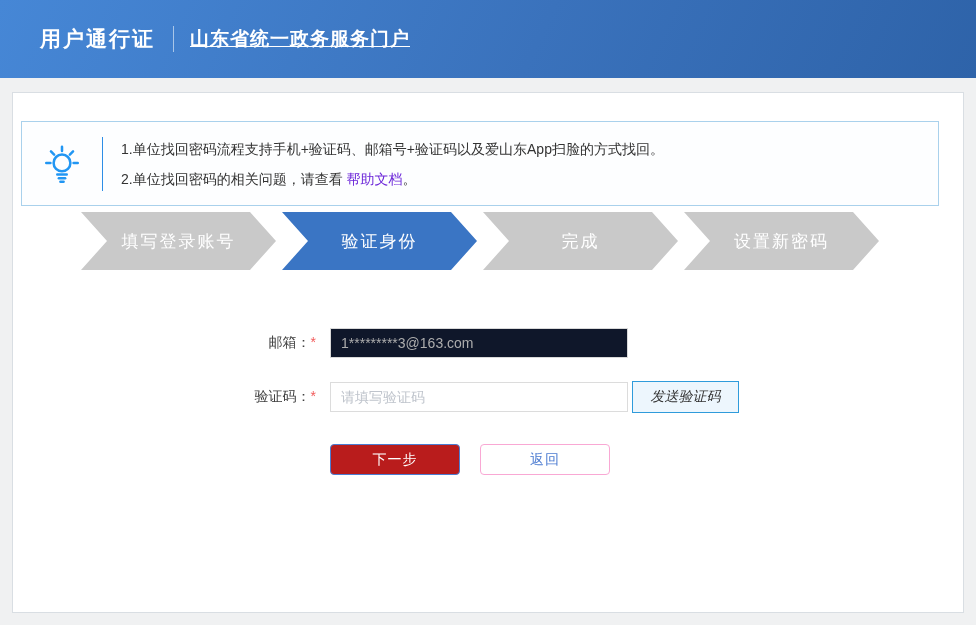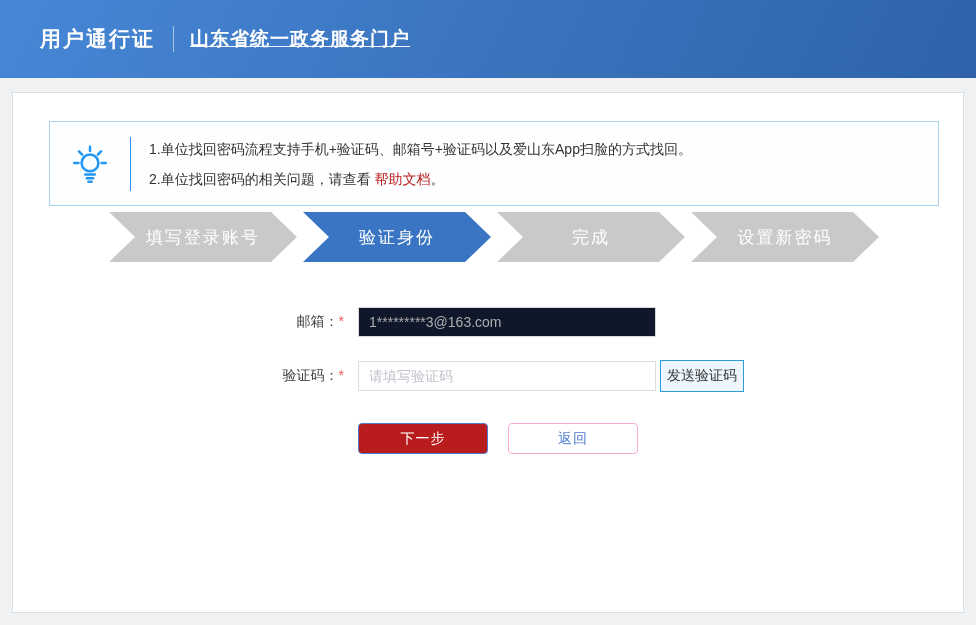--- a/index.html
+++ b/index.html
@@ -37,21 +37,21 @@
     letter-spacing: 1px;
     text-decoration: underline;
   }
 
   
   .card {
     margin: 14px 12px 12px 12px;
     background: #ffffff;
     border: 1px solid #d9dee3;
     min-height: 521px;
-    padding: 28px 24px 0 36px;
+    padding: 28px 24px 0 8px;
   }
 
   
   .notice {
     border: 1px solid #a9d1ec;
     background: #fdfeff;
     height: 85px;
     display: flex;
     align-items: center;
   }
@@ -68,21 +68,21 @@
     background: #2e8ee6;
     flex-shrink: 0;
   }
   .notice-text {
     padding-left: 18px;
     font-size: 14px;
     color: #333333;
     line-height: 30px;
   }
   .notice-link {
-    color: #b91c1c;
+    color: #6d28d9;
     text-decoration: none;
     cursor: pointer;
   }
 
   
   .section-bar {
     margin-top: 17px;
     height: 36px;
     background: #f5f5f5;
     display: flex;
@@ -92,37 +92,37 @@
     font-size: 14px;
     color: #333333;
   }
   .req-star { color: #f25a5a; }
 
   
   .steps {
     margin: 6px 60px 0 60px;
     display: flex;
     gap: 6px;
-    height: 50px;
+    height: 58px;
   }
   .step {
     flex: 1;
     background: #c9c9c9;
     color: #ffffff;
     font-size: 17px;
     letter-spacing: 2px;
     display: flex;
     align-items: center;
     justify-content: center;
     clip-path: polygon(0 0, calc(100% - 26px) 0, 100% 50%, calc(100% - 26px) 100%, 0 100%, 26px 50%);
   }
   .step.active { background: #3a75c4; }
 
   
-  .form { margin-top: 45px; }
+  .form { margin-top: 58px; }
   .form-row {
     display: flex;
     align-items: center;
     margin-bottom: 23px;
   }
   .form-label {
     width: 309px;
     text-align: right;
     padding-right: 14px;
     font-size: 14px;
@@ -139,28 +139,29 @@
     outline: none;
   }
   .text-input:disabled {
     background: #0f172a;
     color: #adadad;
     border-color: #d9d9d9;
   }
   .text-input::placeholder { color: #bfc4cc; }
   .send-code-btn {
     margin-left: 4px;
-    width: 84px;
+    width: 107px;
     height: 32px;
     background: #edf6fd;
     border: 1px solid #2f9bdb;
     color: #333333;
     font-size: 14px;
     cursor: pointer;
     font-family: "Liberation Sans", "DejaVu Sans", sans-serif;
+    font-style: italic;
   }
   .actions {
     display: flex;
     gap: 20px;
     padding-left: 309px;
     margin-top: 31px;
   }
   .btn {
     width: 130px;
     height: 31px;

